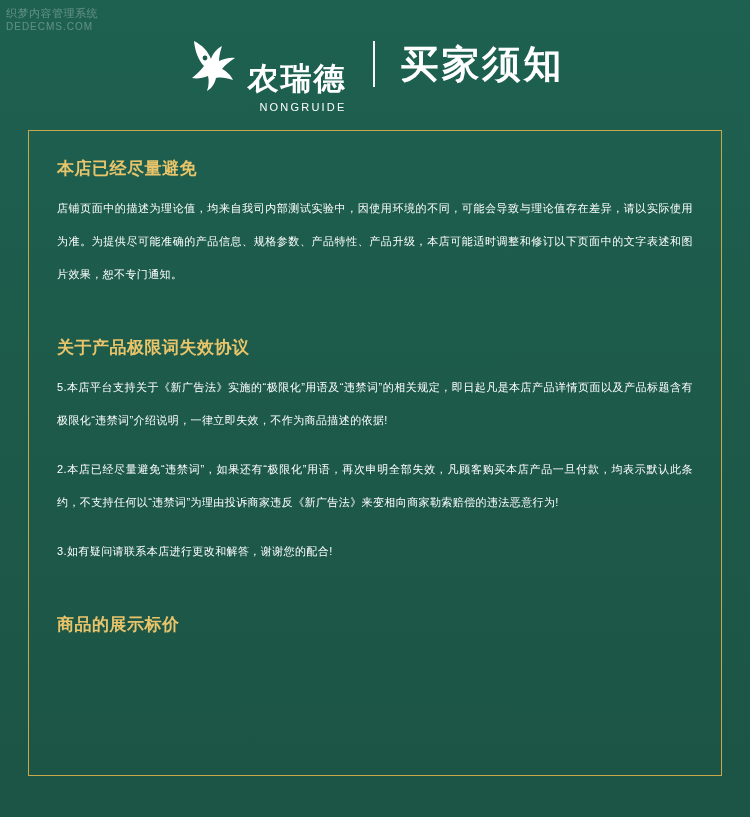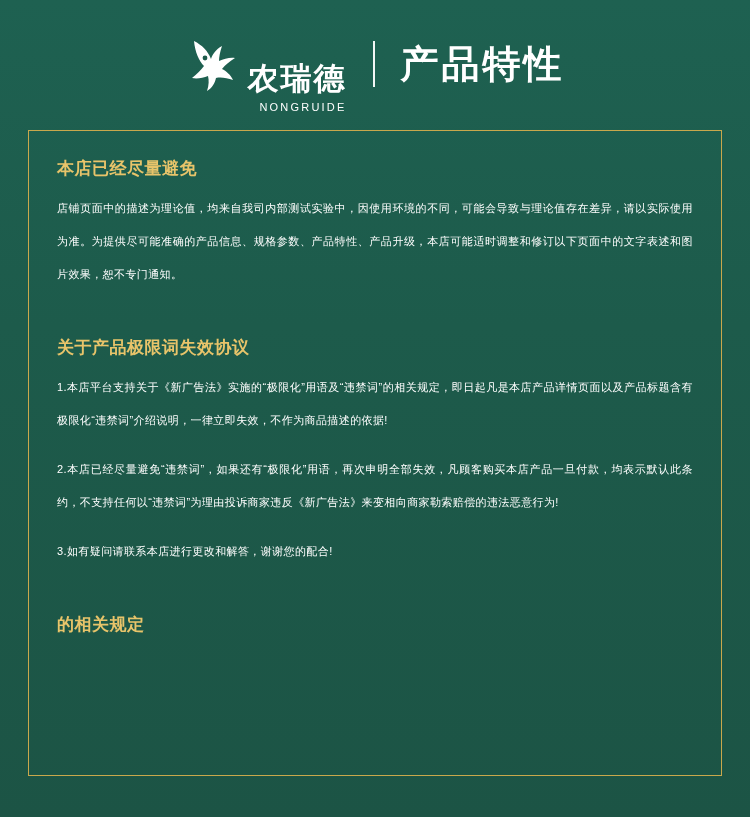--- a/index.html
+++ b/index.html
@@ -125,53 +125,57 @@
   .para + .para {
     margin-top: 16px;
   }
   .block { margin-bottom: 0; }
 </style>
 </head>
 <body>
 
 <div class="page">
 
+  <div class="watermark">
+    <div class="wm1">织梦内容管理系统</div>
+    <div class="wm2">DEDECMS.COM</div>
+  </div>
 
   <div class="header">
     <div class="brand">
       <div class="brand-mark">
         <svg viewBox="0 0 52 58" width="52" height="58" aria-hidden="true">
           <path d="M8 6 C16 10, 22 16, 25 24 C26 20, 30 14, 36 11 C34 17, 33 22, 33 26 C38 24, 44 22, 49 23 C44 26, 39 30, 36 34 C40 36, 45 40, 47 45 C41 43, 35 42, 30 43 C29 48, 26 53, 21 56 C23 50, 23 45, 22 41 C17 43, 11 44, 6 43 C11 39, 15 35, 18 31 C13 26, 9 17, 8 6 Z" fill="#ffffff"></path>
           <circle cx="19" cy="23" r="2.4" fill="#1d5b4b"></circle>
         </svg>
       </div>
       <div class="brand-text">
         <div class="brand-cn">农瑞德</div>
         <div class="brand-en">NONGRUIDE</div>
       </div>
     </div>
     <div class="divider-v"></div>
-    <div class="header-title">产品特性</div>
+    <div class="header-title">买家须知</div>
   </div>
 
   <div class="card">
     <div class="card-inner">
 
       <div class="block">
         <h2 class="sec-title">本店已经尽量避免</h2>
         <p class="para">店铺页面中的描述为理论值，均来自我司内部测试实验中，因使用环境的不同，可能会导致与理论值存在差异，请以实际使用为准。为提供尽可能准确的产品信息、规格参数、产品特性、产品升级，本店可能适时调整和修订以下页面中的文字表述和图片效果，恕不专门通知。</p>
       </div>
 
       <div class="block">
         <h2 class="sec-title gap">关于产品极限词失效协议</h2>
-        <p class="para">1.本店平台支持关于《新广告法》实施的“极限化”用语及“违禁词”的相关规定，即日起凡是本店产品详情页面以及产品标题含有极限化“违禁词”介绍说明，一律立即失效，不作为商品描述的依据!</p>
+        <p class="para">5.本店平台支持关于《新广告法》实施的“极限化”用语及“违禁词”的相关规定，即日起凡是本店产品详情页面以及产品标题含有极限化“违禁词”介绍说明，一律立即失效，不作为商品描述的依据!</p>
         <p class="para">2.本店已经尽量避免“违禁词”，如果还有“极限化”用语，再次申明全部失效，凡顾客购买本店产品一旦付款，均表示默认此条约，不支持任何以“违禁词”为理由投诉商家违反《新广告法》来变相向商家勒索赔偿的违法恶意行为!</p>
         <p class="para">3.如有疑问请联系本店进行更改和解答，谢谢您的配合!</p>
       </div>
 
       <div class="block">
-        <h2 class="sec-title gap">的相关规定</h2>
+        <h2 class="sec-title gap">商品的展示标价</h2>
       </div>
 
     </div>
   </div>
 
 </div>
 
 </body></html>

